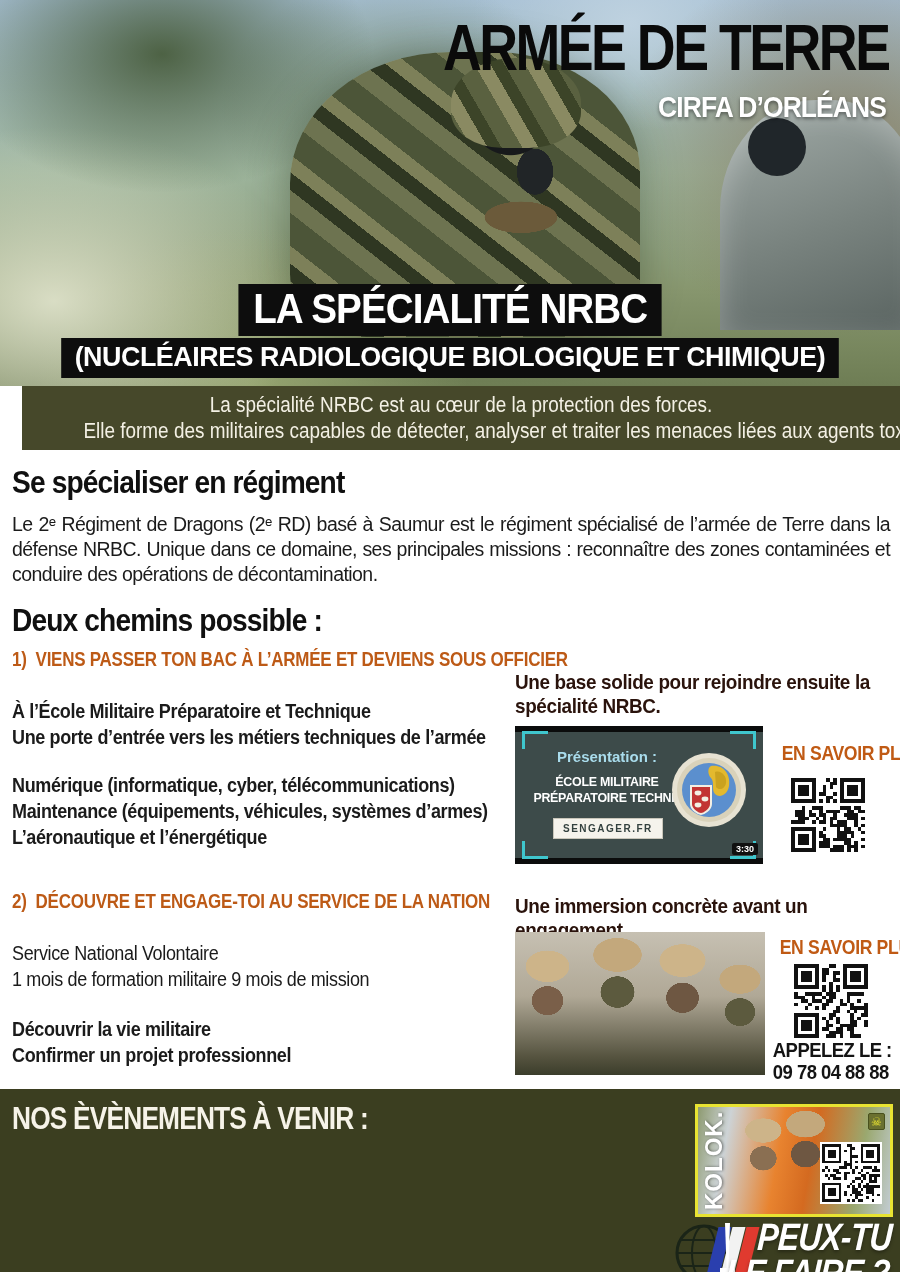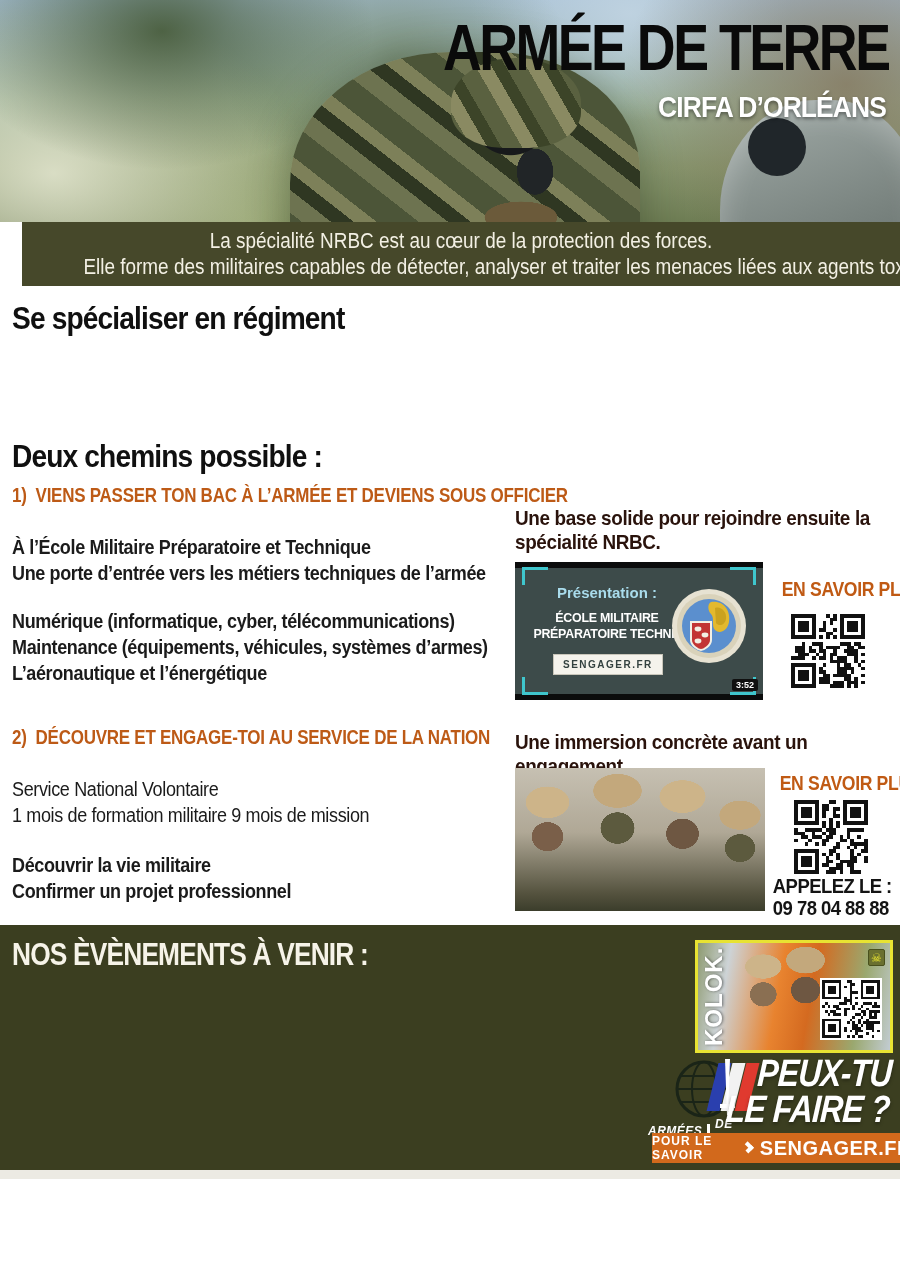--- a/index.html
+++ b/index.html
@@ -1,21 +1,21 @@
 <!DOCTYPE html>
 <html><head>
 <meta charset="utf-8">
 <style>
   * { margin:0; padding:0; box-sizing:border-box; }
   html,body { background:#777; }
   body { font-family:"Liberation Sans", sans-serif; }
   .page { position:relative; width:900px; height:1272px; margin:0 auto; background:#fff; overflow:hidden; }
 
   
-  .hero { position:relative; height:222px; overflow:hidden;
+  .hero { position:relative; height:386px; overflow:hidden;
     background:
       radial-gradient(ellipse 320px 210px at 18% 14%, rgba(62,82,46,.85), transparent 66%),
       radial-gradient(ellipse 250px 190px at 44% 28%, rgba(96,116,78,.55), transparent 70%),
       radial-gradient(ellipse 360px 250px at 6% 78%, rgba(226,229,206,.9), transparent 70%),
       radial-gradient(ellipse 300px 220px at 28% 100%, rgba(158,173,118,.8), transparent 72%),
       radial-gradient(ellipse 320px 270px at 94% 38%, rgba(128,108,82,.7), transparent 70%),
       radial-gradient(ellipse 220px 150px at 70% 6%, rgba(193,212,226,.9), transparent 72%),
       linear-gradient(180deg,#a7c0d4 0%,#9db49c 45%,#87966e 75%,#6e7d54 100%);
     padding-left: 11px;
   }
@@ -150,29 +150,34 @@
 </head>
 <body>
 
 <div class="page">
 
   <div class="hero">
     <div class="fig-c"></div>
     <div class="fig-r"></div>
     <div class="brand">ARMÉE DE TERRE</div>
     <div class="cirfa">CIRFA D’ORLÉANS</div>
+    <div class="hero-titles">
+      <div class="ht1">LA SPÉCIALITÉ NRBC</div>
+      <div class="ht2">(NUCLÉAIRES RADIOLOGIQUE BIOLOGIQUE ET CHIMIQUE)</div>
+    </div>
   </div>
 
   <div class="intro">
     <div>La spécialité NRBC est au cœur de la protection des forces.</div>
     <div>Elle forme des militaires capables de détecter, analyser et traiter les menaces liées aux agents toxiques.</div>
   </div>
 
   <div class="main">
     <div class="cond h-reg">Se spécialiser en régiment</div>
+    <div class="para">Le 2ᵉ Régiment de Dragons (2ᵉ RD) basé à Saumur est le régiment spécialisé de l’armée de Terre dans la défense NRBC. Unique dans ce domaine, ses principales missions : reconnaître des zones contaminées et conduire des opérations de décontamination.</div>
     <div class="cond h-paths">Deux chemins possible :</div>
 
     <div class="oh oh1">1)&nbsp; VIENS PASSER TON BAC À L’ARMÉE ET DEVIENS SOUS OFFICIER</div>
     <div class="tline w600 p1-intro">
       <div>À l’École Militaire Préparatoire et Technique</div>
       <div>Une porte d’entrée vers les métiers techniques de l’armée</div>
     </div>
     <div class="tline w600 p1-items">
       <div>Numérique (informatique, cyber, télécommunications)</div>
       <div>Maintenance (équipements, véhicules, systèmes d’armes)</div>
@@ -195,21 +200,21 @@
         <circle cx="38" cy="38" r="37" fill="#e7e2d2"></circle>
         <circle cx="38" cy="38" r="32" fill="#d9d2ba"></circle>
         <circle cx="38" cy="38" r="27" fill="#5b8fce"></circle>
         <path d="M40 14 C52 12 60 22 58 34 C56 44 48 46 44 42 C40 38 44 30 40 26 C37 23 36 16 40 14 Z" fill="#e3b92e"></path>
         <path d="M44 20 C50 18 56 24 55 31 C54 37 48 39 45 35 Z" fill="#caa21f"></path>
         <path d="M20 34 L40 34 L40 52 C40 58 32 62 30 62 C28 62 20 58 20 52 Z" fill="#c23434" stroke="#f2efe4" stroke-width="2"></path>
         <ellipse cx="27" cy="41" rx="3.4" ry="2.4" fill="#f2efe4"></ellipse>
         <ellipse cx="34" cy="47" rx="3.4" ry="2.4" fill="#f2efe4"></ellipse>
         <ellipse cx="27" cy="53" rx="3.4" ry="2.4" fill="#f2efe4"></ellipse>
       </svg>
-      <div class="vdur">3:52</div>
+      <div class="vdur">3:30</div>
     </div>
     <div class="cta cta1">EN SAVOIR PLUS</div>
     <div class="qrbox qr1 qr">
         <svg viewBox="0 0 21 21" shape-rendering="crispEdges" style="width:100%;height:100%;display:block;fill:#111">
           <rect x="0" y="0" width="1" height="1"></rect>
           <rect x="1" y="0" width="1" height="1"></rect>
           <rect x="2" y="0" width="1" height="1"></rect>
           <rect x="3" y="0" width="1" height="1"></rect>
           <rect x="4" y="0" width="1" height="1"></rect>
           <rect x="5" y="0" width="1" height="1"></rect>

